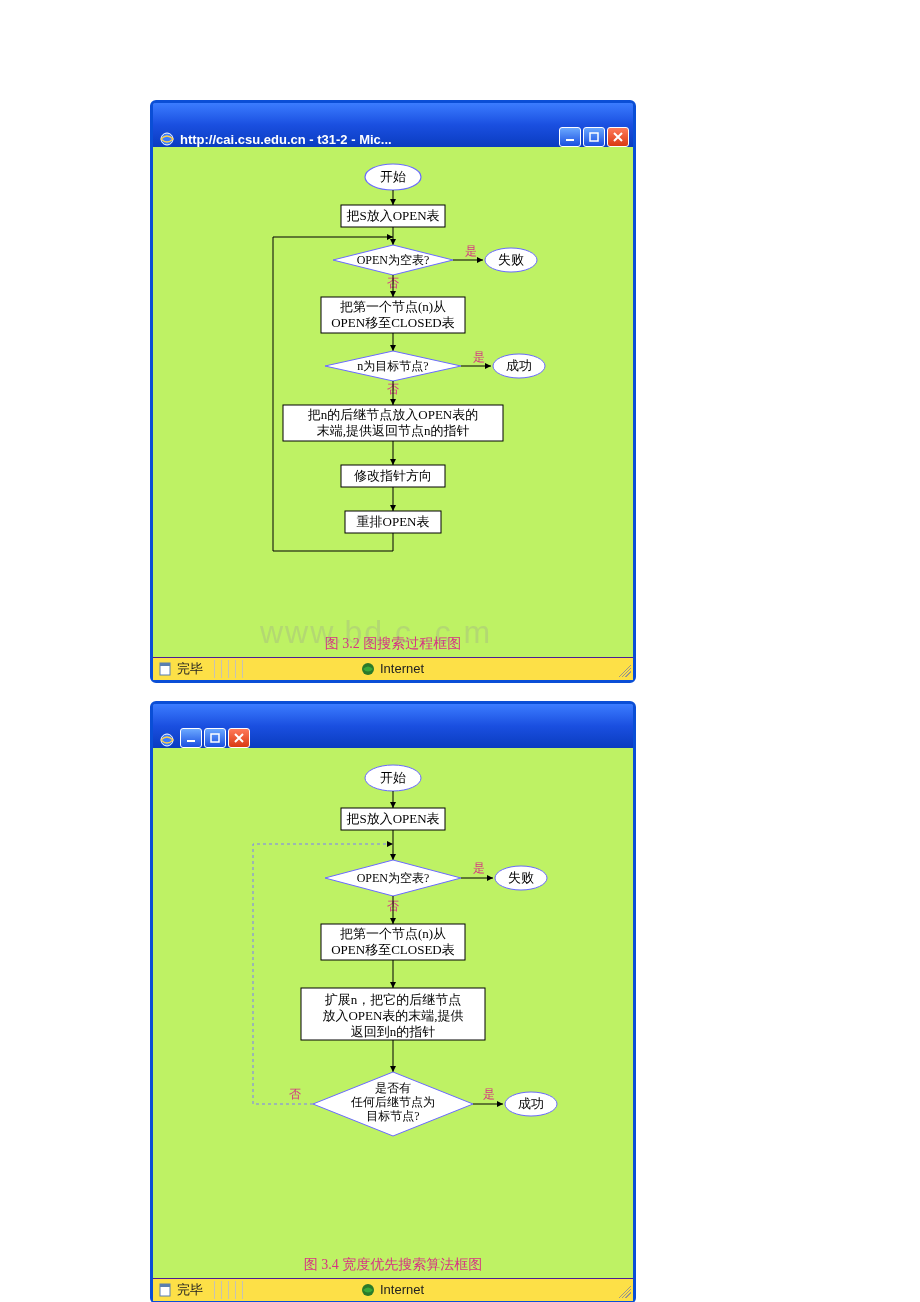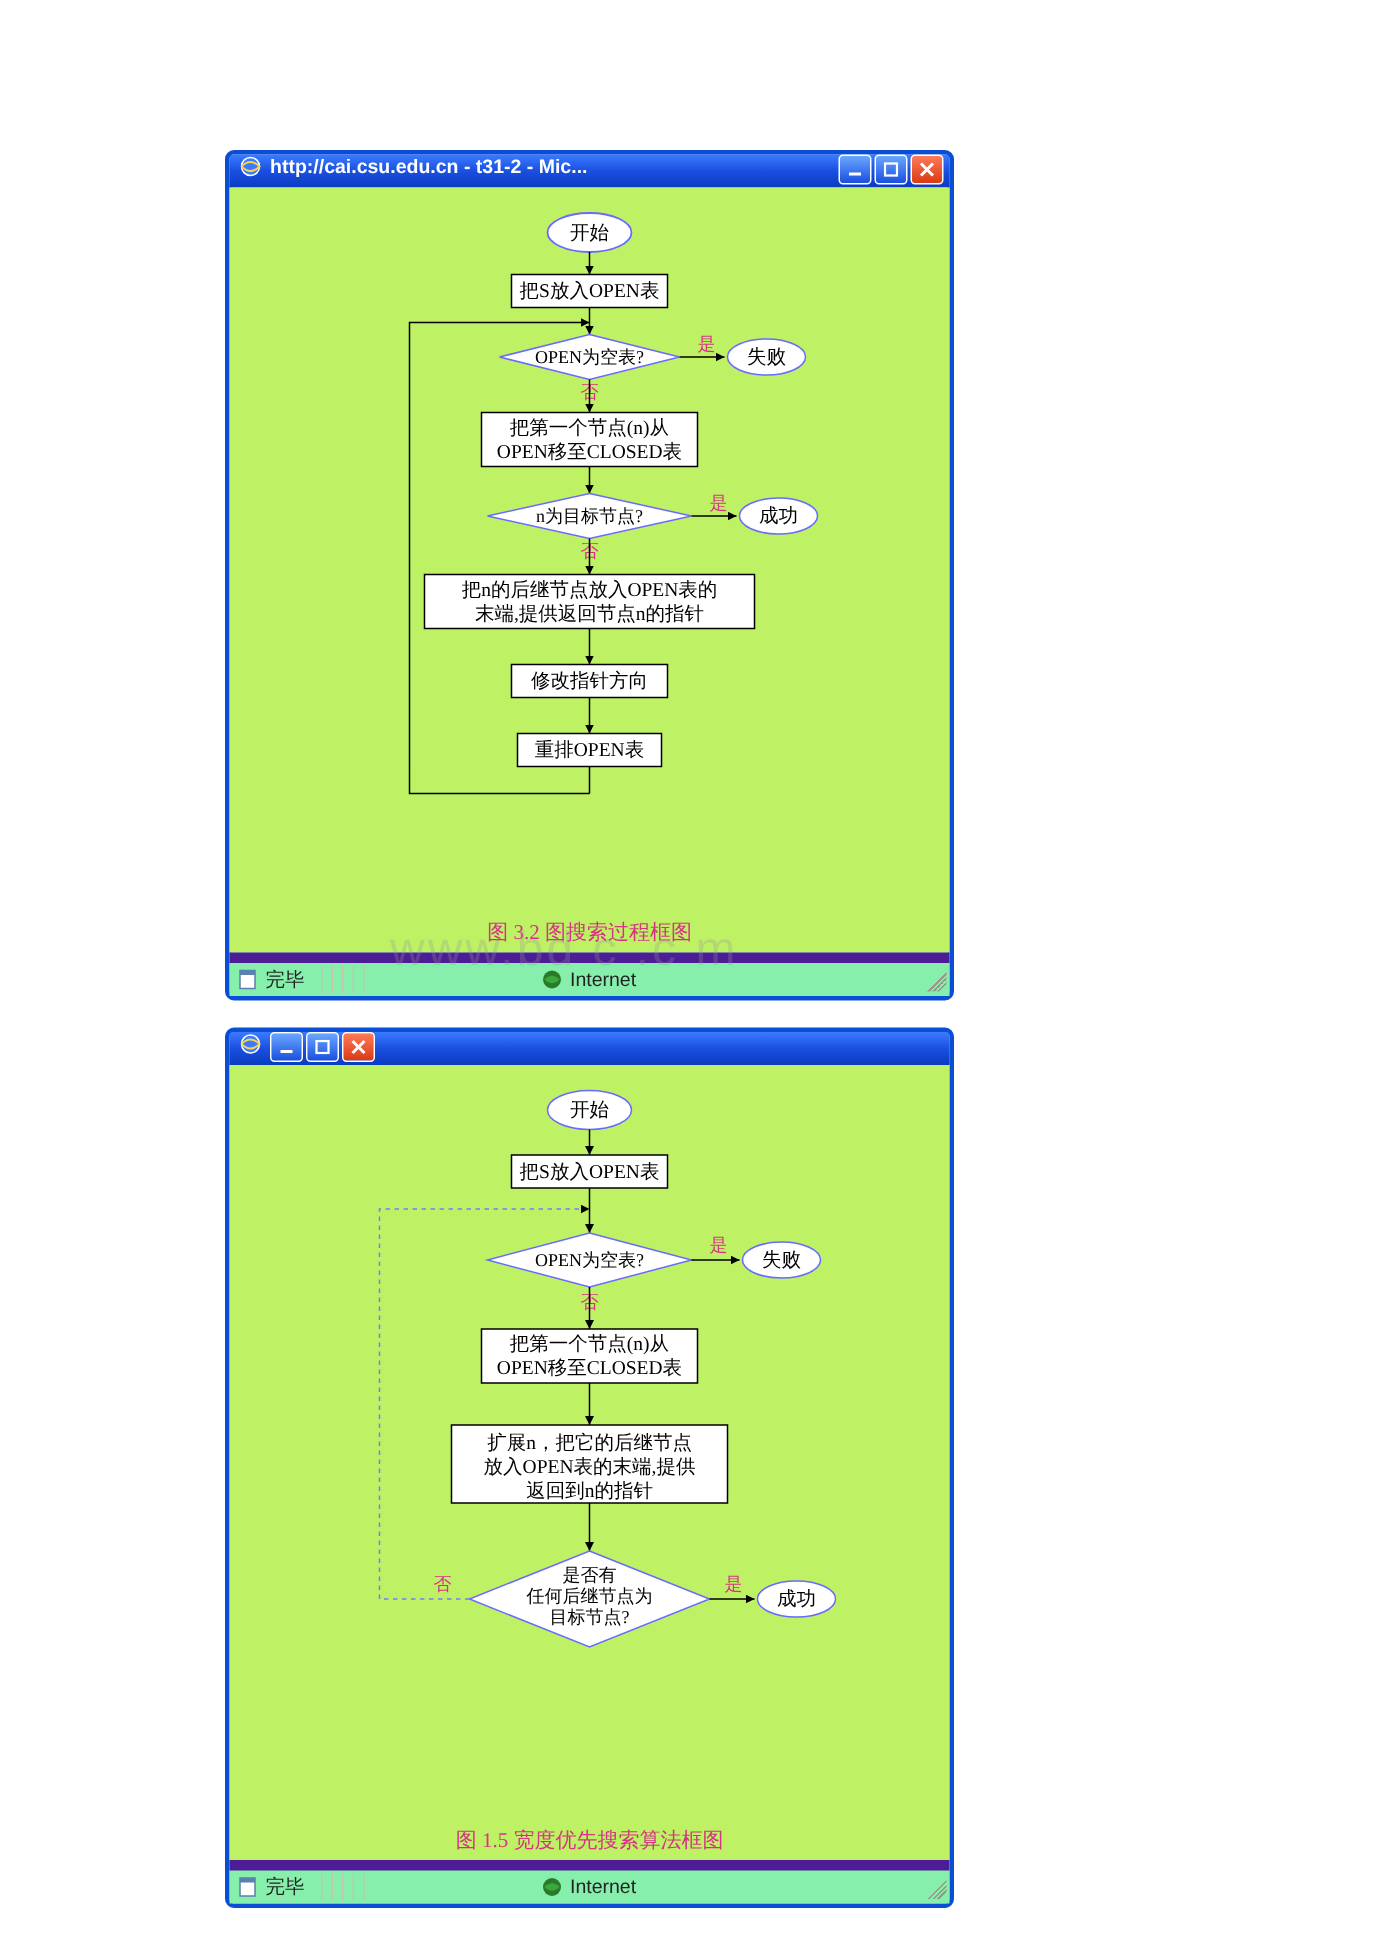--- a/index.html
+++ b/index.html
@@ -15,24 +15,24 @@
   .window {
     width: 480px;
     border: 3px solid #0a4ed6;
     border-radius: 6px;
     background: #fff;
     box-shadow: 0 0 0 1px #0a4ed6 inset;
     margin-bottom: 18px;
     position: relative;
   }
   .titlebar {
-    height: 22px;
+    height: 44px;
     background: linear-gradient(to bottom, #3b7cff 0%, #1a4fe0 50%, #0a3cc0 100%);
     display: flex;
-    align-items: flex-start;
+    align-items: flex-end;
     padding: 0 4px 0 6px;
     color: #fff;
     font-family: Tahoma, "SimSun", sans-serif;
     font-size: 13px;
     font-weight: bold;
     border-top-left-radius: 3px;
     border-top-right-radius: 3px;
   }
   .titlebar .ie-icon {
     width: 16px;
@@ -87,22 +87,22 @@
   }
   .caption {
     text-align: center;
     color: #d63384;
     font-size: 14px;
     font-family: Liberation Serif, serif;
     padding: 2px 0 6px 0;
   }
   .statusbar {
     height: 22px;
-    background: #86efac;
-    border-top: 7px solid #4c1d95;
+    background: #fde047;
+    border-top: 1px solid #4c1d95;
     display: flex;
     align-items: center;
     font-size: 13px;
     font-family: Tahoma, "SimSun", sans-serif;
     color: #222;
     position: relative;
   }
   .statusbar .sb-icon {
     width: 16px;
     height: 16px;
@@ -350,21 +350,21 @@
 
           <text x="330" y="350" class="yn">是</text>
           <line x1="320" y1="356" x2="350" y2="356" stroke="#000" marker-end="url(#arr2)"></line>
           <ellipse cx="378" cy="356" rx="26" ry="12" fill="#fff" stroke="#6a6aff"></ellipse>
           <text x="378" y="360" text-anchor="middle">成功</text>
 
           <text x="148" y="350" class="yn" text-anchor="end">否</text>
           <polyline points="160,356 100,356 100,96 240,96" fill="none" stroke="#7a7aff" stroke-dasharray="3 3" marker-end="url(#arr2)"></polyline>
         </svg>
       </div>
-      <div class="caption">图 1.5  宽度优先搜索算法框图</div>
+      <div class="caption">图 3.4  宽度优先搜索算法框图</div>
     </div>
 
     <div class="statusbar">
       <span class="sb-icon">
         <svg width="14" height="14">
             <rect x="2" y="1" width="10" height="12" fill="#fff" stroke="#5a7fb0"></rect>
             <rect x="2" y="1" width="10" height="3" fill="#5a7fb0"></rect>
           </svg>
       </span>
       <span class="sb-text">完毕</span>

